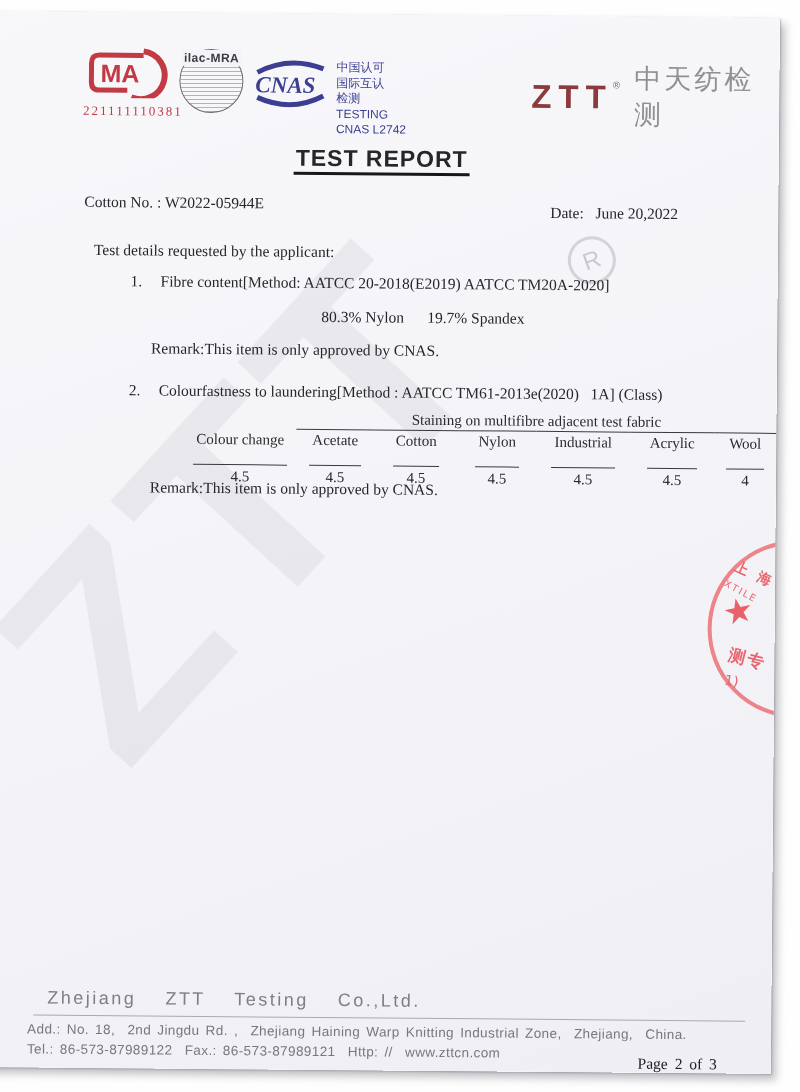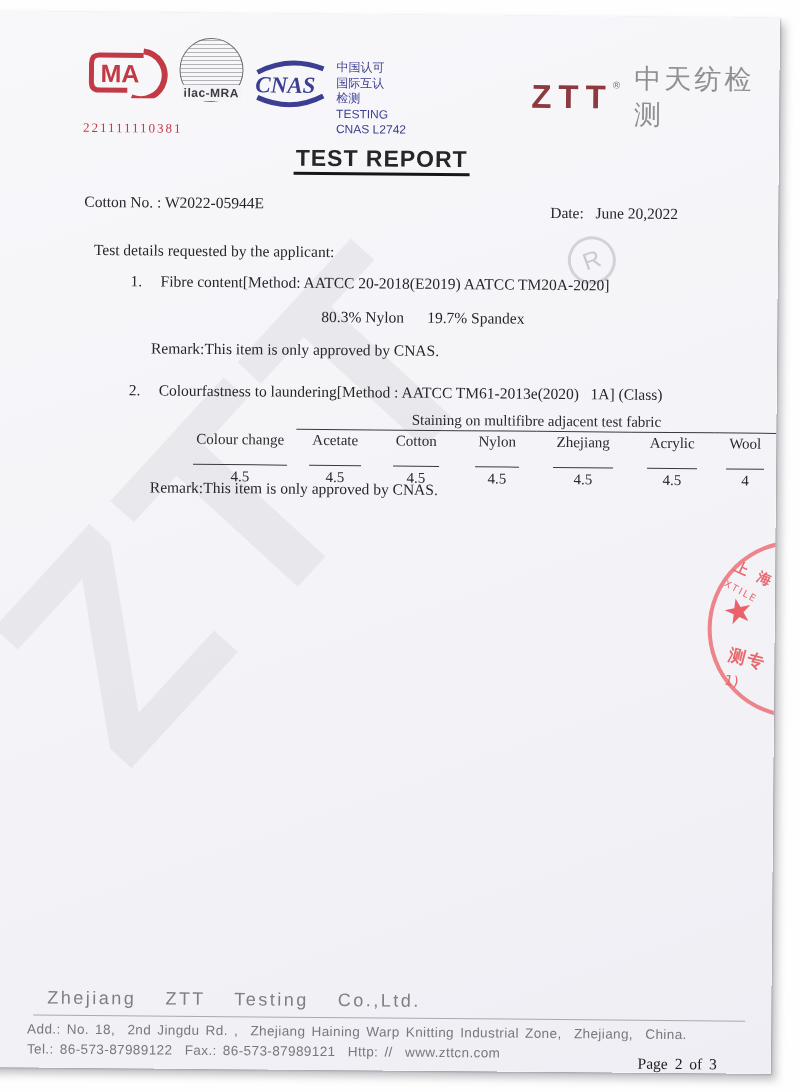--- a/index.html
+++ b/index.html
@@ -6,25 +6,25 @@
     font-family:"Liberation Serif","DejaVu Serif",serif;}
   .paper{position:absolute;left:-14px;top:11px;width:794px;height:1056px;
     background:linear-gradient(160deg,#f8f8fb 0%,#f4f4f8 50%,#eeeef4 100%);
     transform:rotate(0.5deg);transform-origin:0 0;
     box-shadow:5px 6px 9px rgba(100,100,110,.40),1px 1px 2px rgba(120,120,130,.45);
     overflow:hidden;color:#26262a;}
   .abs{position:absolute;}
   .pre{white-space:pre;}
   
   .cma{left:98px;top:34px;text-align:left;}
-  .cma-num{color:#c23a44;font-size:13px;letter-spacing:2px;margin-top:18px;}
-  .ilac{left:194px;top:25px;width:62px;height:62px;border-radius:50%;
+  .cma-num{color:#c23a44;font-size:13px;letter-spacing:2px;margin-top:1px;}
+  .ilac{left:194px;top:36px;width:62px;height:62px;border-radius:50%;
     border:1px solid #6a6a6f;
     background:repeating-linear-gradient(0deg,rgba(75,75,82,.40) 0 1px,transparent 1px 4px);
-    display:flex;align-items:flex-end;justify-content:center;}
+    display:flex;align-items:flex-start;justify-content:center;}
   .ilac-band{background:#f4f4f8;padding:1px 2px;font-family:"Liberation Sans",sans-serif;
     font-weight:bold;font-size:12px;color:#3a3a42;letter-spacing:.5px;}
   .cnas{left:266px;top:46px;display:flex;gap:7px;align-items:flex-start;}
   .cnas-side{font-size:12px;line-height:1.3;color:#3c3e92;font-family:"Liberation Sans",sans-serif;}
   .ztt-logo{left:546px;top:44px;display:flex;align-items:center;gap:14px;}
   .ztt-word{font-family:"Liberation Sans",sans-serif;font-weight:bold;font-size:33px;
     color:#8d3a3f;letter-spacing:7px;line-height:1;text-align:center;}
   .ztt-reg{font-size:10px;color:#8a8a8e;vertical-align:top;letter-spacing:0;}
   .ztt-cn{font-family:"DejaVu Sans",sans-serif;font-size:27px;color:#8f8f94;
     letter-spacing:3px;font-weight:500;}
@@ -141,21 +141,21 @@
     <tbody>
         <tr>
       <td class="c0"></td>
       <td class="span-h" colspan="6">Staining on multifibre adjacent test fabric</td>
     </tr>
     <tr class="heads">
       <td class="c0"><span class="u">Colour change</span></td>
       <td class="c1"><span class="u">Acetate</span></td>
       <td class="c2"><span class="u">Cotton</span></td>
       <td class="c3"><span class="u">Nylon</span></td>
-      <td class="c4"><span class="u">Zhejiang</span></td>
+      <td class="c4"><span class="u">Industrial</span></td>
       <td class="c5"><span class="u">Acrylic</span></td>
       <td class="c6"><span class="u">Wool</span></td>
     </tr>
     <tr class="vals">
       <td>4.5</td>
       <td>4.5</td>
       <td>4.5</td>
       <td>4.5</td>
       <td>4.5</td>
       <td>4.5</td>

